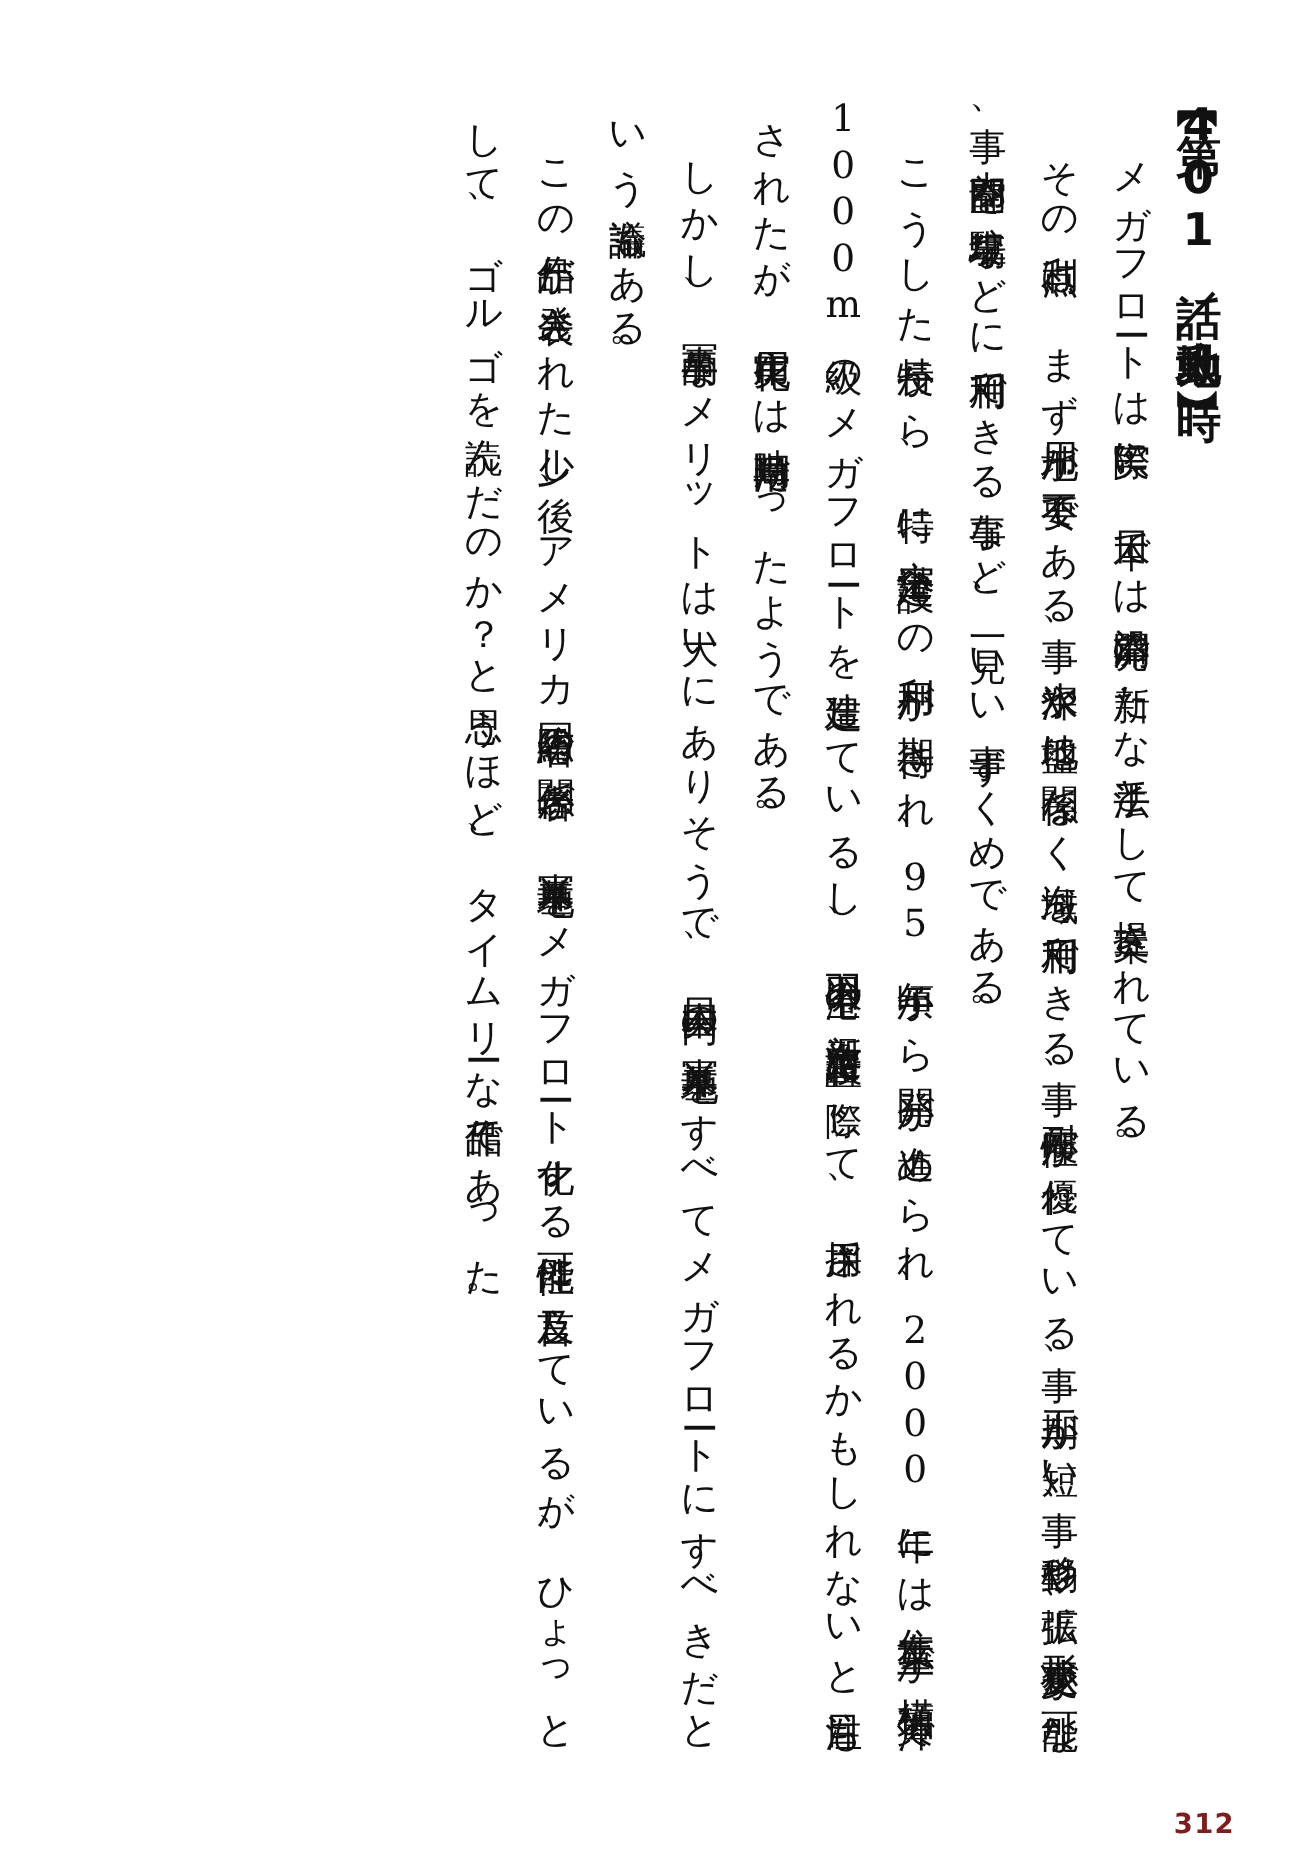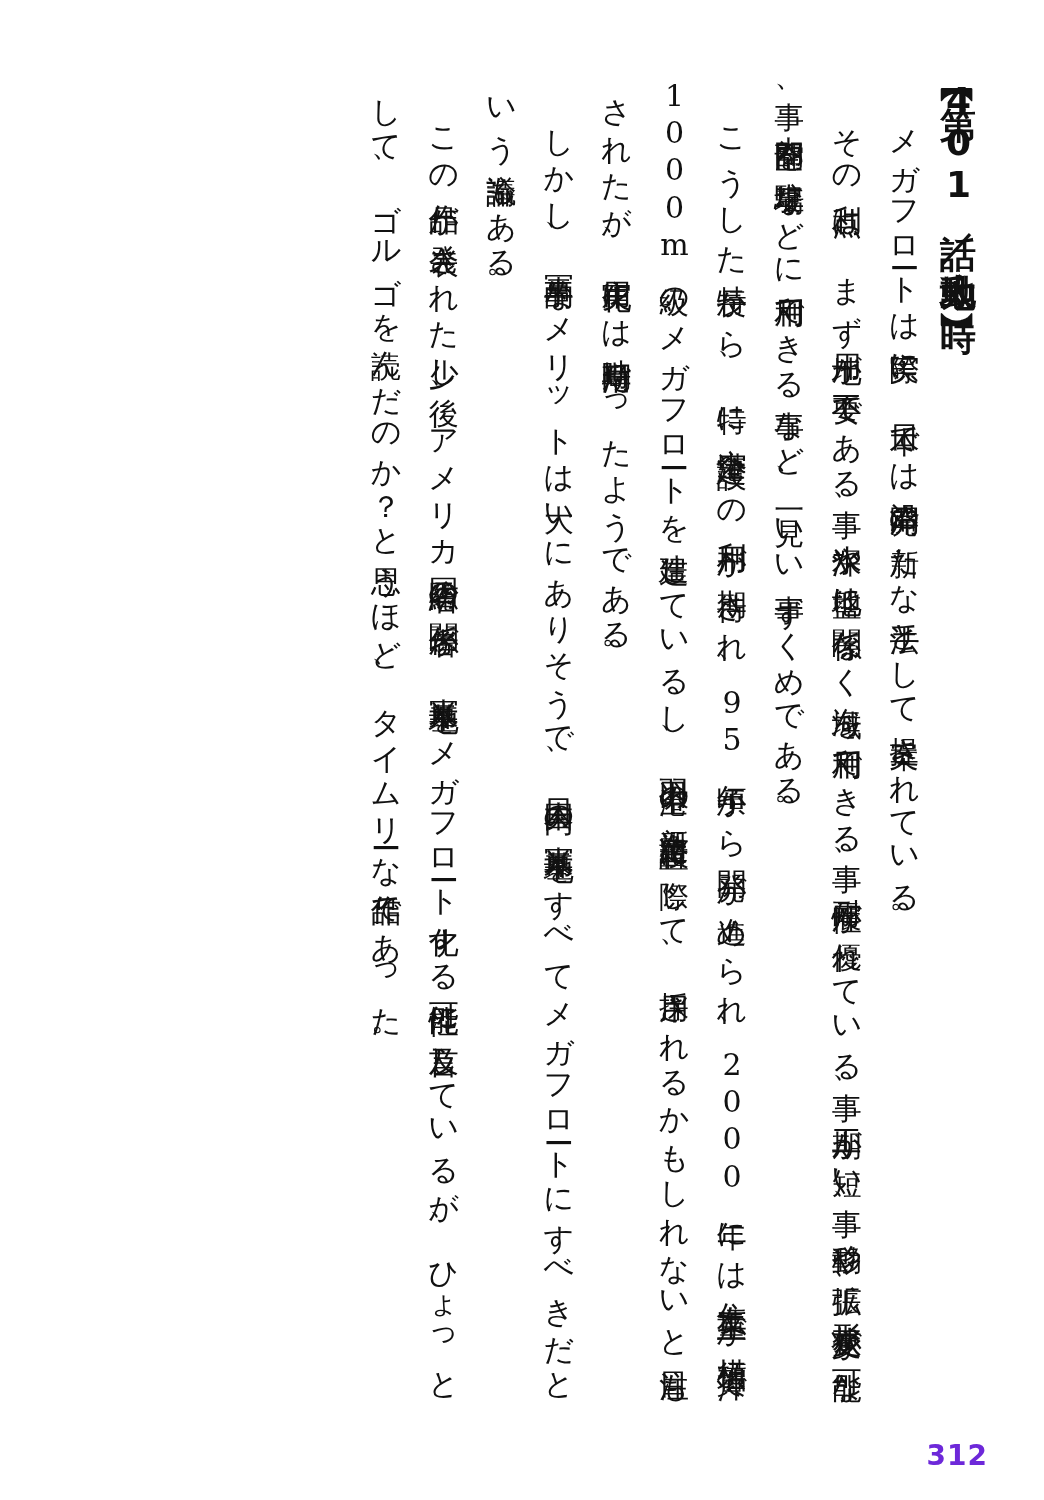--- a/index.html
+++ b/index.html
@@ -45,24 +45,24 @@
     font-size: 36px;
     letter-spacing: 1px;
     line-height: 1.35;
     margin: 0;
   }
   .page-number {
     position: absolute;
     right: 56px;
     bottom: 28px;
     font-family: "DejaVu Sans", "Liberation Sans", sans-serif;
-    font-size: 28px;
+    font-size: 22px;
     font-weight: bold;
     letter-spacing: 1px;
-    color: #6d28d9;
+    color: #7f1d1d;
   }
 </style>
 </head>
 <body>
 
 <div class="page">
 
   <div class="vtext">
     <p class="heading">【第401話／大地動く時】</p>
     <p class="indent">メガフロートは実際に、日本では沿岸開発の新たな手法として提案されている。</p>

